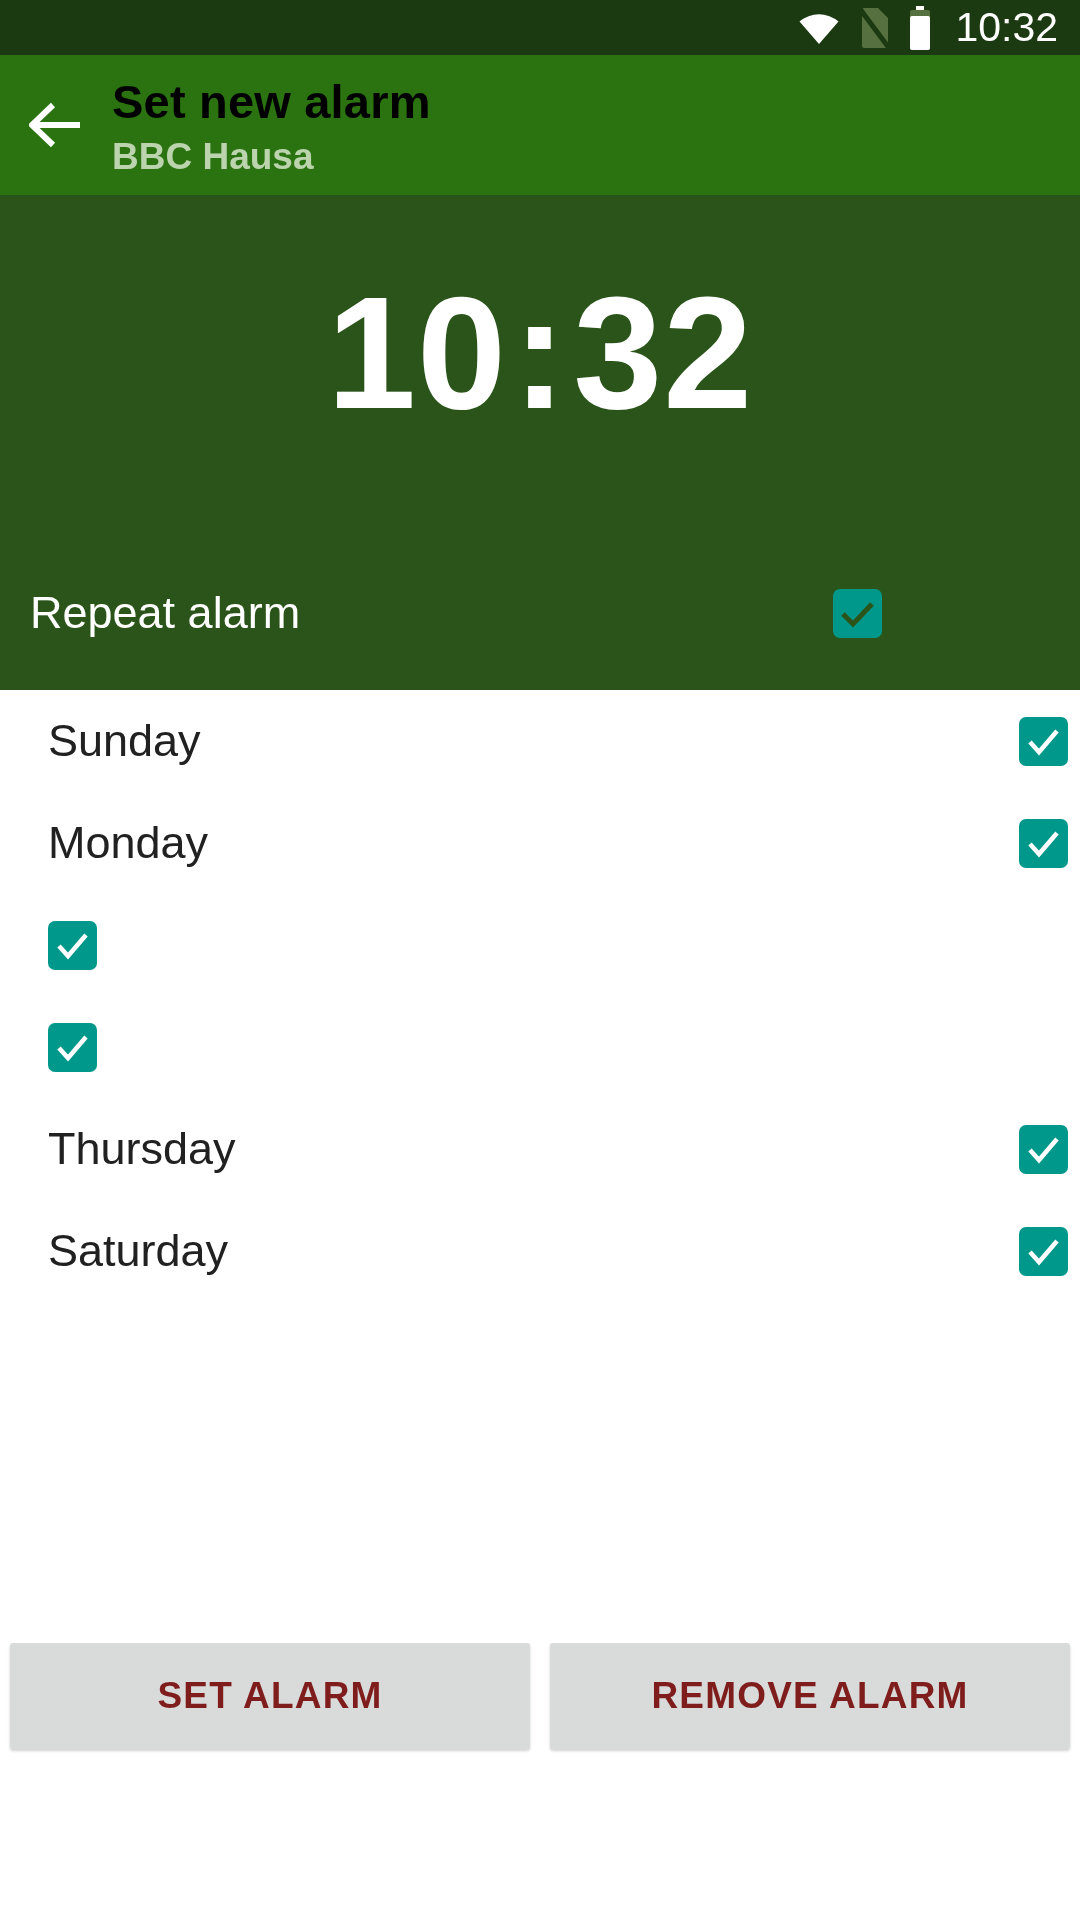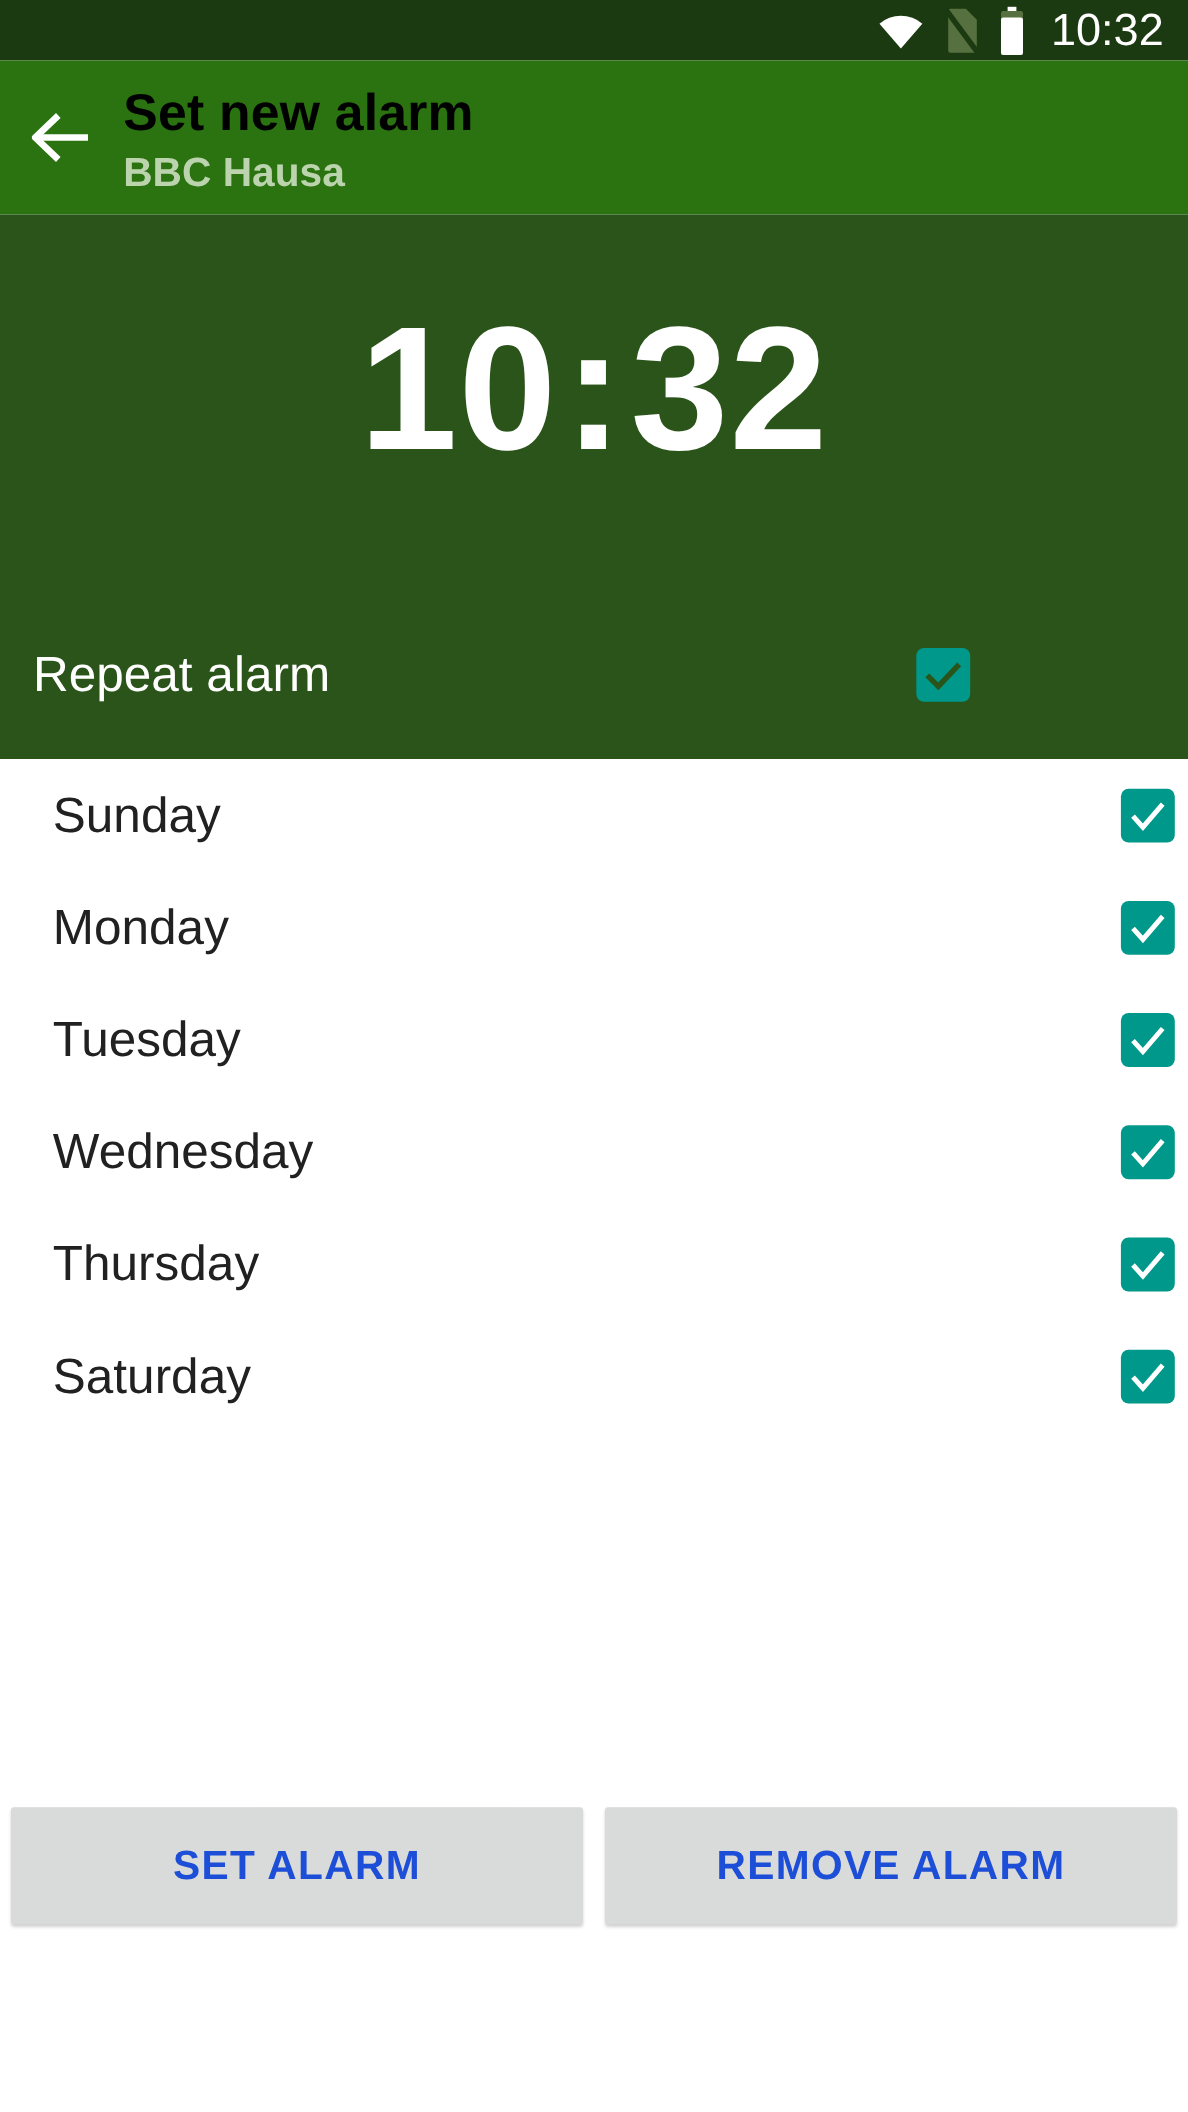--- a/index.html
+++ b/index.html
@@ -93,21 +93,21 @@
   }
 
   
   .button-bar{
     position:absolute; left:0; top:1643px; width:1080px; height:106px;
     display:flex; align-items:center; gap:20px; padding:0 10px;
   }
   .action-btn{
     flex:1 1 0; height:100%;
     background:#d9dbda; border:none; border-radius:3px;
-    color:#1d4ed8; font-size:37px; font-weight:700; letter-spacing:1.2px;
+    color:#7f1d1d; font-size:37px; font-weight:700; letter-spacing:1.2px;
     font-family:"Liberation Sans", sans-serif;
     display:flex; align-items:center; justify-content:center;
     box-shadow:0 2px 3px rgba(0,0,0,0.18);
     cursor:pointer;
   }
 </style>
 </head>
 <body>
 
 <div class="screen">
@@ -183,30 +183,28 @@
     <div class="day-row">
       <span class="day-label">Monday</span>
       <span class="cbox">
         <svg viewBox="0 0 49 49">
           <path d="M11 25 L20 35 L38 14" fill="none" stroke="#ffffff" stroke-width="4.5" stroke-linecap="butt" stroke-linejoin="miter"></path>
         </svg>
       </span>
     </div>
 
     <div class="day-row">
-      <span class="day-label">Tuesday</span>
-      <span class="cbox">
-        <svg viewBox="0 0 49 49">
-          <path d="M11 25 L20 35 L38 14" fill="none" stroke="#ffffff" stroke-width="4.5" stroke-linecap="butt" stroke-linejoin="miter"></path>
-        </svg>
-      </span>
-    </div>
-
-    <div class="day-row">
-      <span class="day-label">Wednesday</span>
+      <span class="cbox">
+        <svg viewBox="0 0 49 49">
+          <path d="M11 25 L20 35 L38 14" fill="none" stroke="#ffffff" stroke-width="4.5" stroke-linecap="butt" stroke-linejoin="miter"></path>
+        </svg>
+      </span>
+    </div>
+
+    <div class="day-row">
       <span class="cbox">
         <svg viewBox="0 0 49 49">
           <path d="M11 25 L20 35 L38 14" fill="none" stroke="#ffffff" stroke-width="4.5" stroke-linecap="butt" stroke-linejoin="miter"></path>
         </svg>
       </span>
     </div>
 
     <div class="day-row">
       <span class="day-label">Thursday</span>
       <span class="cbox">

